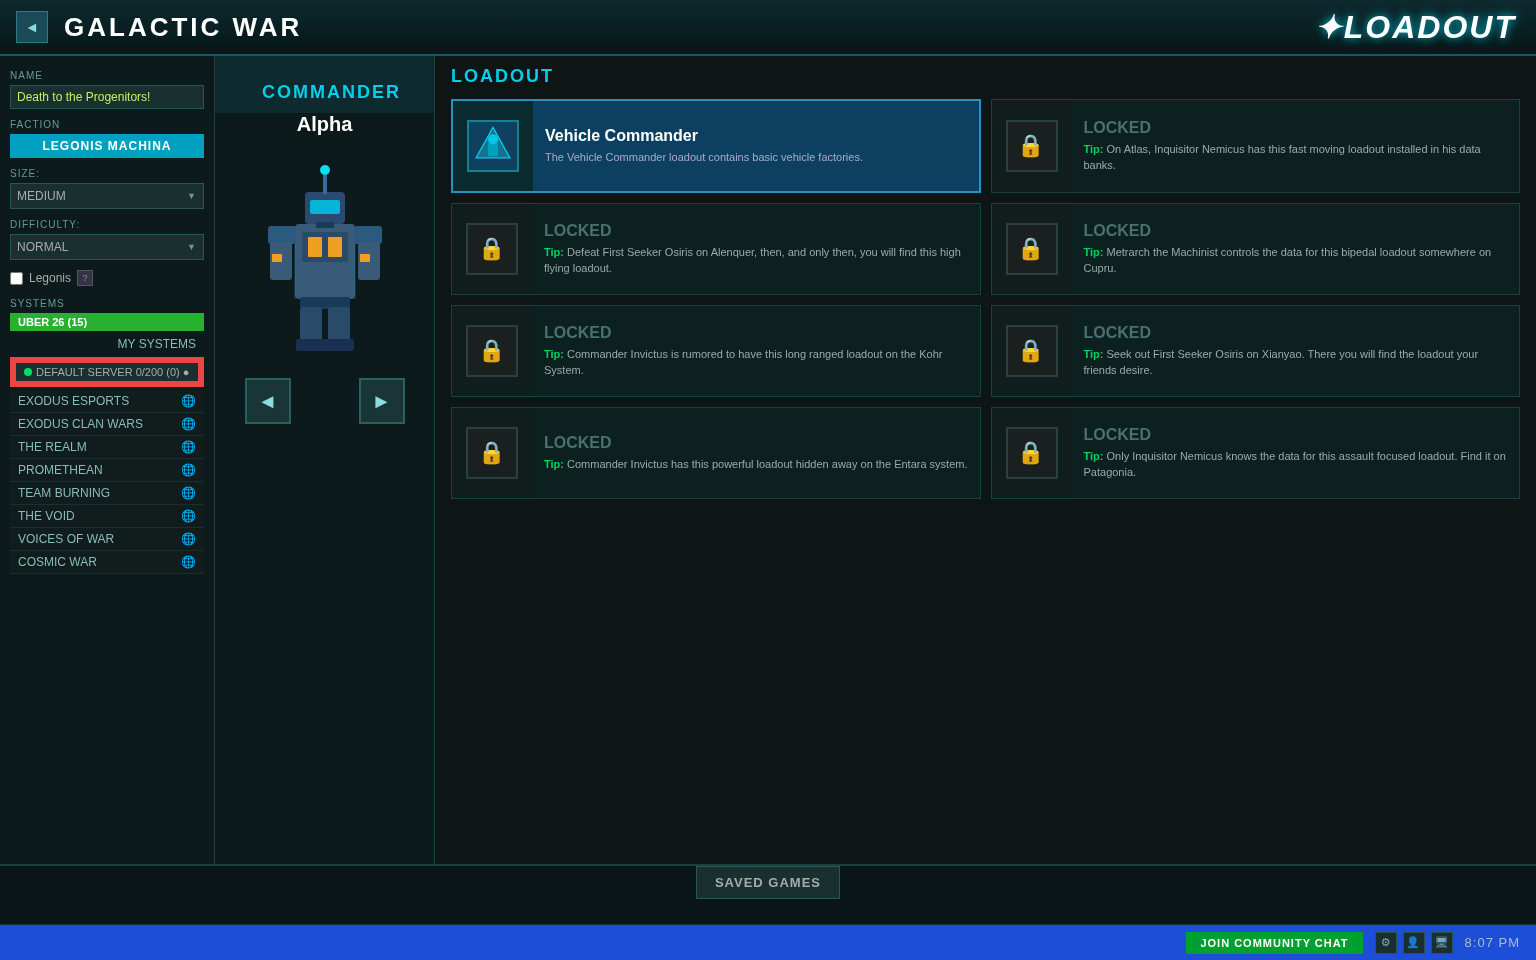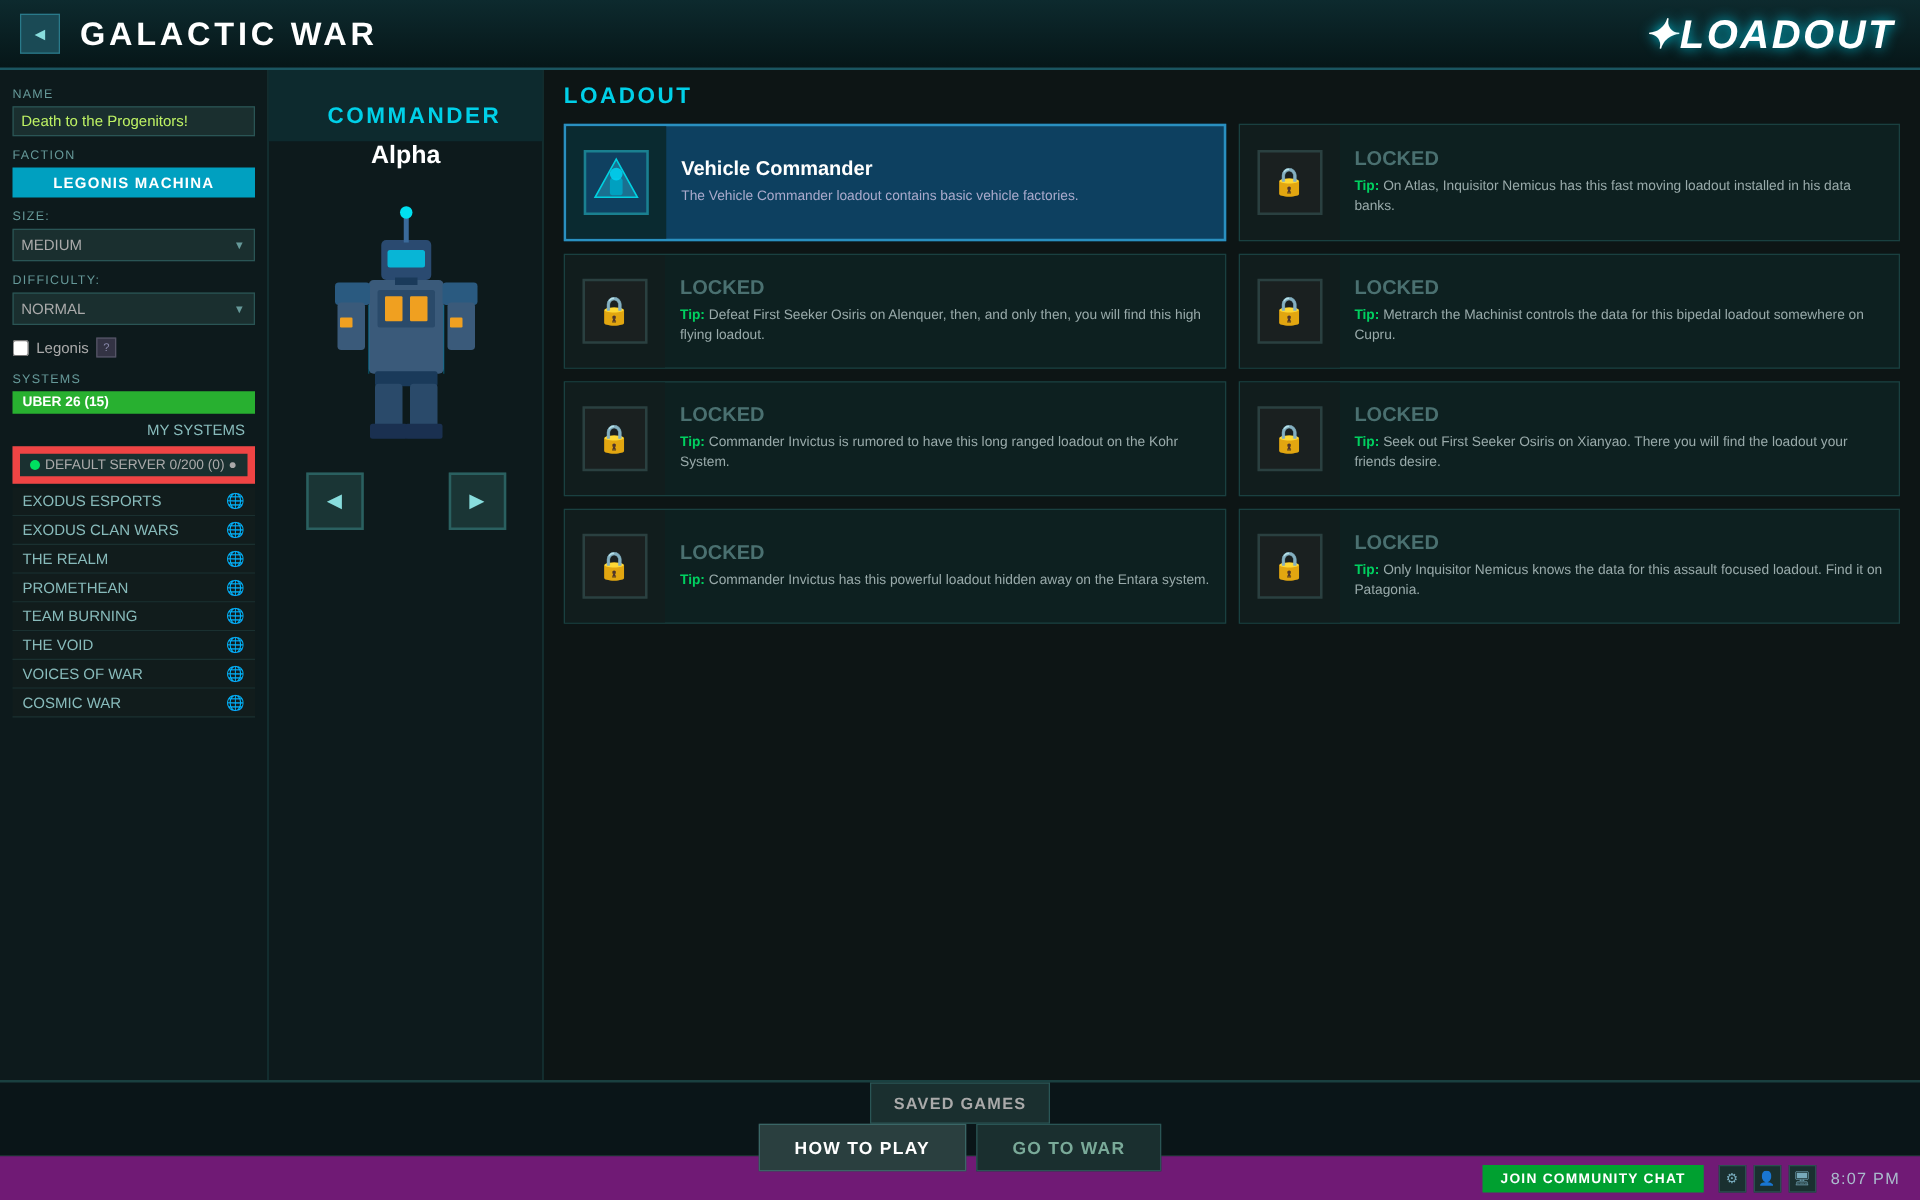--- a/index.html
+++ b/index.html
@@ -417,21 +417,21 @@
       padding: 10px 28px;
       cursor: pointer;
       letter-spacing: 1px;
       text-transform: uppercase;
     }
 
     
     #status-bar {
       width: 100%;
       height: 36px;
-      background: #701a75;
+      background: #1d4ed8;
       border-top: 1px solid #1a3030;
       display: flex;
       align-items: center;
       justify-content: flex-end;
       padding: 0 16px;
       gap: 12px;
     }
     .community-chat-btn {
       background: #00a030;
       border: none;
@@ -719,24 +719,20 @@
 
       </div>
     </div>
       </div>
   </div>
 
 </div>
 
 <div id="bottom-bar">
   <button class="saved-games-btn">SAVED GAMES</button>
-  <div class="bottom-right-btns">
-    <button class="how-to-play-btn">HOW TO PLAY</button>
-    <button class="go-to-war-btn">GO TO WAR</button>
-  </div>
 </div>
 
 <div id="status-bar">
   <button class="community-chat-btn">JOIN COMMUNITY CHAT</button>
   <div class="status-icons">
     <div class="status-icon">⚙</div>
     <div class="status-icon">👤</div>
     <div class="status-icon">🖥</div>
   </div>
   <span class="time-display">8:07 PM</span>

